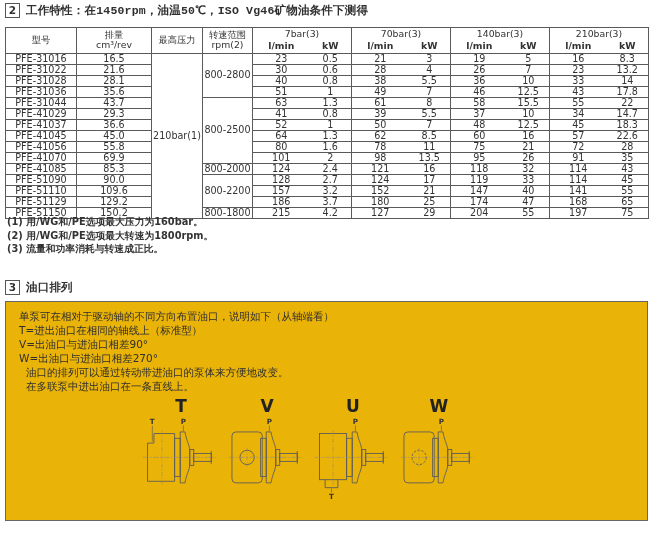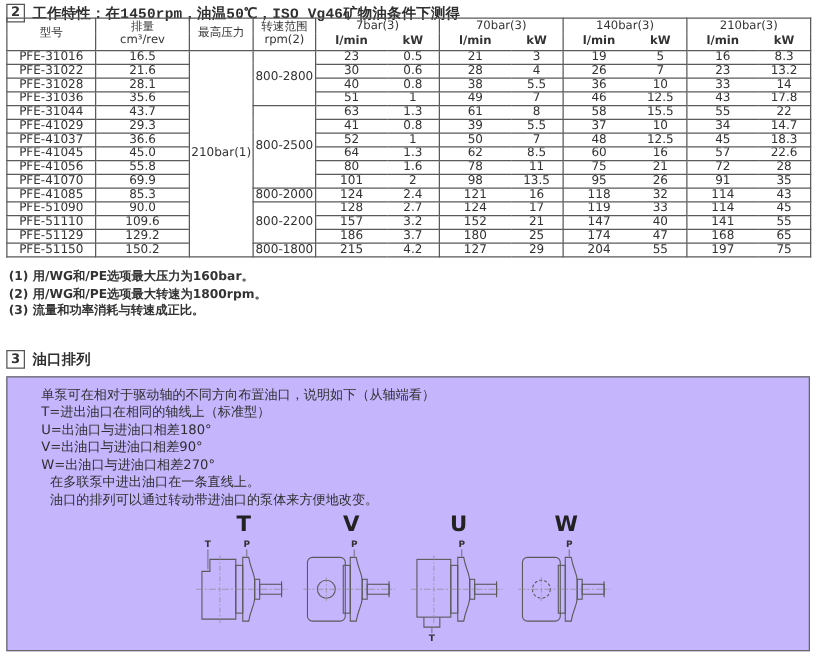--- a/index.html
+++ b/index.html
@@ -7,35 +7,35 @@
          font-family:"DejaVu Sans", sans-serif; color:#333; }
   .page { position:relative; width:657px; height:536px; background:#fff; }
 
   .sec-header { position:absolute; left:5px; display:flex; align-items:center; gap:6px; }
   .sec-num { display:inline-block; border:1px solid #555; min-width:13px; height:13px;
              line-height:13px; text-align:center; font-size:10.5px; font-weight:bold; color:#333; }
   .sec-title { font-size:11.5px; font-weight:bold; color:#2f2f2f; letter-spacing:0.2px;font-family:Liberation Mono, monospace; }
   #sec2-header { top:3px; }
   #sec3-header { top:280px; }
 
-  table { position:absolute; left:5px; top:14px; border-collapse:collapse; table-layout:fixed;
+  table { position:absolute; left:5px; top:27px; border-collapse:collapse; table-layout:fixed;
           border:1.5px solid #3d3d3d; color:#333; }
   th,td { border:1px solid #5a5a5a; text-align:center; vertical-align:middle; padding:0;
           font-weight:normal; overflow:hidden; }
   th { font-size:9.3px; line-height:1.12; white-space:pre-line; padding:1px 0; }
   td { font-size:9.6px; height:10px; line-height:10px; white-space:nowrap; }
   .grp { border-bottom-style:hidden; padding-top:1px; }
   .sub { border-top-style:hidden; padding-bottom:1px;font-weight:bold; }
   .nr  { border-right-style:hidden; }
   .nl  { border-left-style:hidden; }
 
   #footnotes { position:absolute; left:7px; top:215px; font-size:9.8px; line-height:13.5px; color:#333;font-weight:bold; }
 
   .sec3-box { position:absolute; left:5px; top:301px; width:643px; height:220px;
-              border:1px solid #666; box-sizing:border-box; background:#c4b5fd;padding-left:14px; }
+              border:1px solid #666; box-sizing:border-box; background:#eab308; }
   .sec3-text  { padding:7px 0 0 13px; font-size:10.5px; line-height:14px; color:#2f2f2f; }
   .sec3-notes { padding-left:20px; font-size:10.5px; line-height:14px; color:#2f2f2f; }
 
   .figs { display:flex; margin-left:132px; margin-top:5px; }
   .fig  { width:86px; text-align:center; }
   .fig-label { font-size:17px; font-weight:bold; color:#222; line-height:17px; }
   .fig svg { display:block; margin:1px auto 0 auto; }
   .pt { font-family:"DejaVu Sans", sans-serif; font-size:9px; font-weight:bold;
         fill:#333; text-anchor:middle; }
 </style>
@@ -286,27 +286,26 @@
 
   <div class="sec-header" id="sec3-header">
     <span class="sec-num">3</span>
     <span class="sec-title">油口排列</span>
   </div>
 
   <div class="sec3-box">
     <div class="sec3-text" id="sec3-lines">
         <div>单泵可在相对于驱动轴的不同方向布置油口，说明如下（从轴端看）</div>
         <div>T=进出油口在相同的轴线上（标准型）</div>
-        <div>U=出油口与进油口相差180°</div>
         <div>V=出油口与进油口相差90°</div>
         <div>W=出油口与进油口相差270°</div>
       </div>
     <div class="sec3-notes" id="sec3-notes">
+        <div>油口的排列可以通过转动带进油口的泵体来方便地改变。</div>
         <div>在多联泵中进出油口在一条直线上。</div>
-        <div>油口的排列可以通过转动带进油口的泵体来方便地改变。</div>
       </div>
     <div class="figs" id="figures">
         <div class="fig">
           <div class="fig-label">T</div>
           <svg width="80" height="86" viewBox="0 0 100 108">
             <text x="14" y="10" class="pt">T</text>
             <line x1="14" y1="12" x2="14" y2="32" stroke="#5a5a5a" stroke-width="0.8"></line>
             <text x="53" y="10" class="pt">P</text>
             <line x1="53" y1="12" x2="53" y2="19" stroke="#5a5a5a" stroke-width="0.8"></line>
             <path d="M8,34 L16,34 L16,22 L42,22 L42,82 L8,82 Z" stroke="#5a5a5a" stroke-width="1.1" fill="none"></path>

